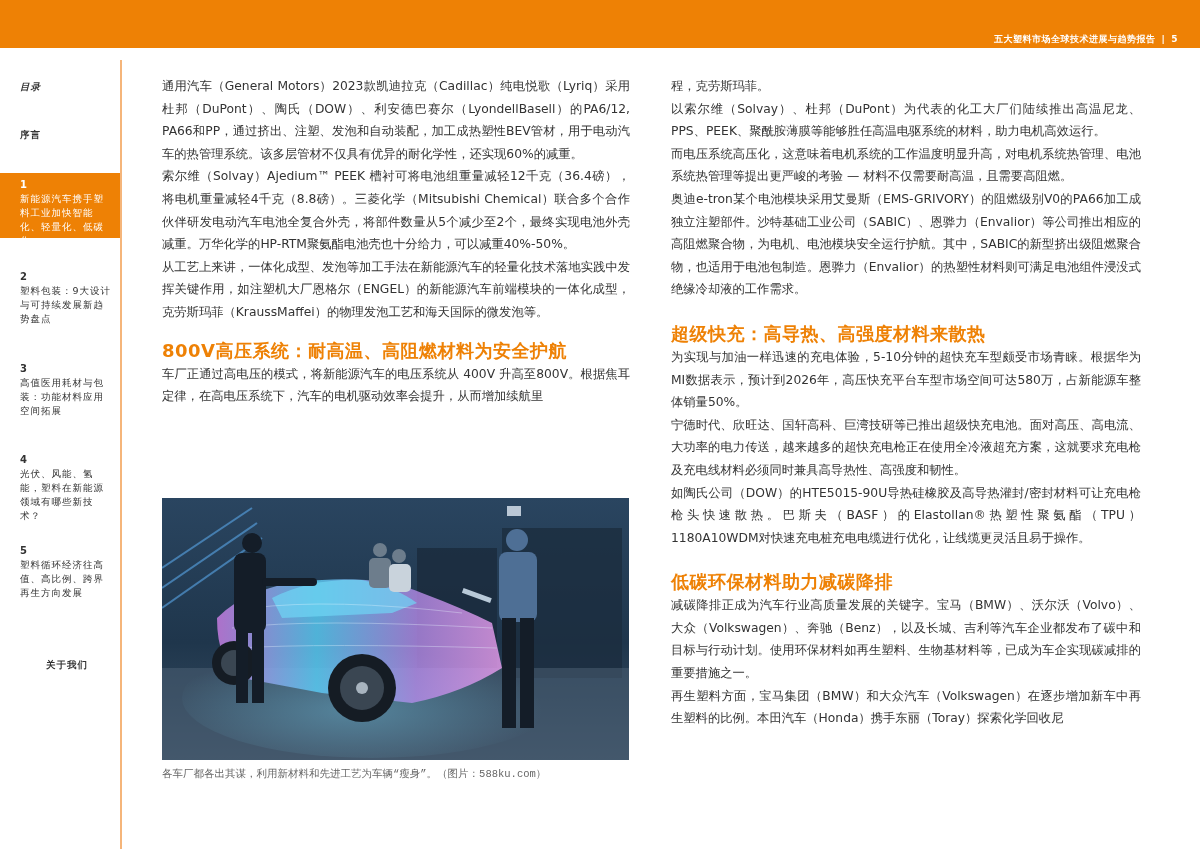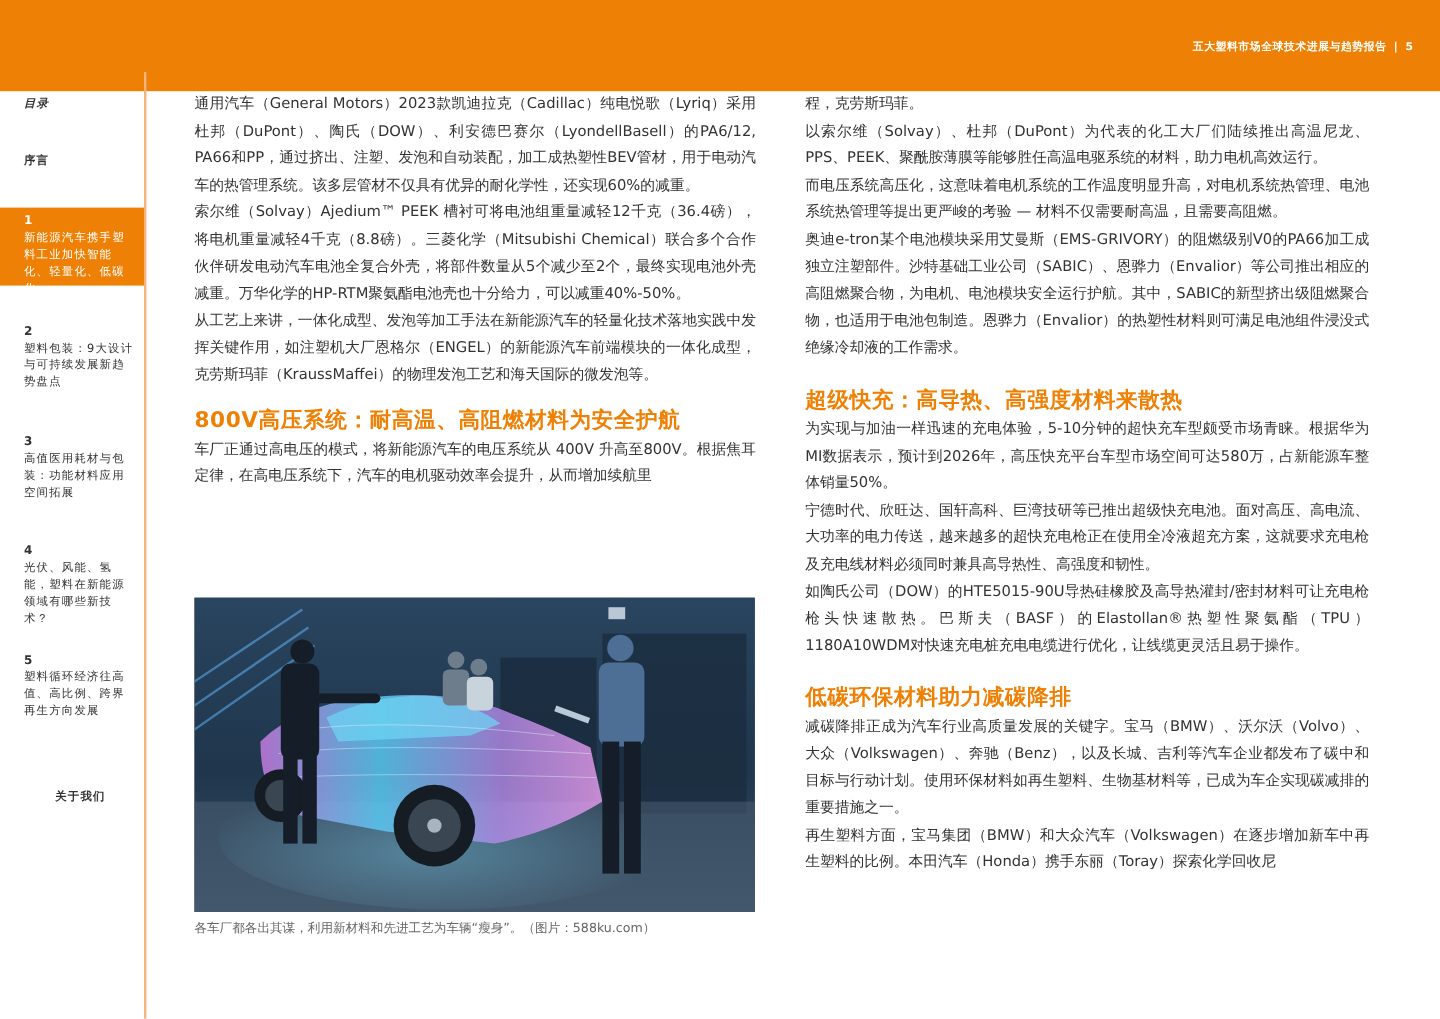--- a/index.html
+++ b/index.html
@@ -1,38 +1,38 @@
 <!DOCTYPE html>
 <html><head>
 <meta charset="utf-8">
 <style>
   * { box-sizing: border-box; margin: 0; padding: 0; }
   html, body { width: 1200px; height: 849px; overflow: hidden; background: #ffffff; }
   body { font-family: "DejaVu Sans", "Liberation Sans", sans-serif; color: #333333; position: relative; }
 
-  .topbar { position: absolute; left: 0; top: 0; width: 1200px; height: 76px; background: #ee8105; }
+  .topbar { position: absolute; left: 0; top: 0; width: 1200px; height: 48px; background: #ee8105; }
   .topbar-title { position: absolute; right: 22px; top: 33px; font-size: 9px; font-weight: bold; color: #ffffff; letter-spacing: 0.5px; white-space: nowrap; }
   .topbar-title .sep { margin: 0 6px; }
 
   .sidebar { position: absolute; left: 0; top: 60px; width: 121px; height: 789px; }
   .sidebar-divider { position: absolute; left: 120px; top: 60px; width: 2px; height: 789px; background: #f5b57a; }
   .toc-item { position: absolute; left: 0; width: 120px; padding: 0 6px 0 20px; font-size: 9.5px; line-height: 14px; color: #333; cursor: pointer; }
   .toc-item.plain { font-weight: bold; }
   .toc-item .num { display: block; font-weight: bold; font-size: 10px; line-height: 13px; margin-bottom: 1px; }
   .toc-item .label { display: block; letter-spacing: 1px; }
   .toc-item.active { background: #ee8105; color: #ffffff; padding-top: 5px; padding-bottom: 6px; }
 
   .col { position: absolute; top: 75px; font-size: 12.3px; line-height: 22.6px; color: #333333; text-align: justify; }
   .col-left { left: 162px; width: 468px; }
   .col-right { left: 671px; width: 470px; }
   .para { margin: 0; }
   .h2 { color: #ee8105; font-weight: bold; font-size: 18px; line-height: 26px; letter-spacing: 0.5px; margin-top: 14px; margin-bottom: -1px; }
 
   .figure { position: absolute; left: 162px; top: 498px; width: 467px; height: 262px; overflow: hidden; background: #1d3146; }
-  .caption { position: absolute; left: 162px; top: 767px; font-size: 10.5px; color: #666666; white-space: nowrap; }
+  .caption { position: absolute; left: 162px; top: 767px; font-size: 10.5px; color: #666666; white-space: nowrap; font-family: Liberation Mono, monospace; }
 </style>
 </head>
 <body>
 
 <div class="topbar">
   <div class="topbar-title">
     <span>五大塑料市场全球技术进展与趋势报告</span><span class="sep">|</span><span>5</span>
   </div>
 </div>
 

